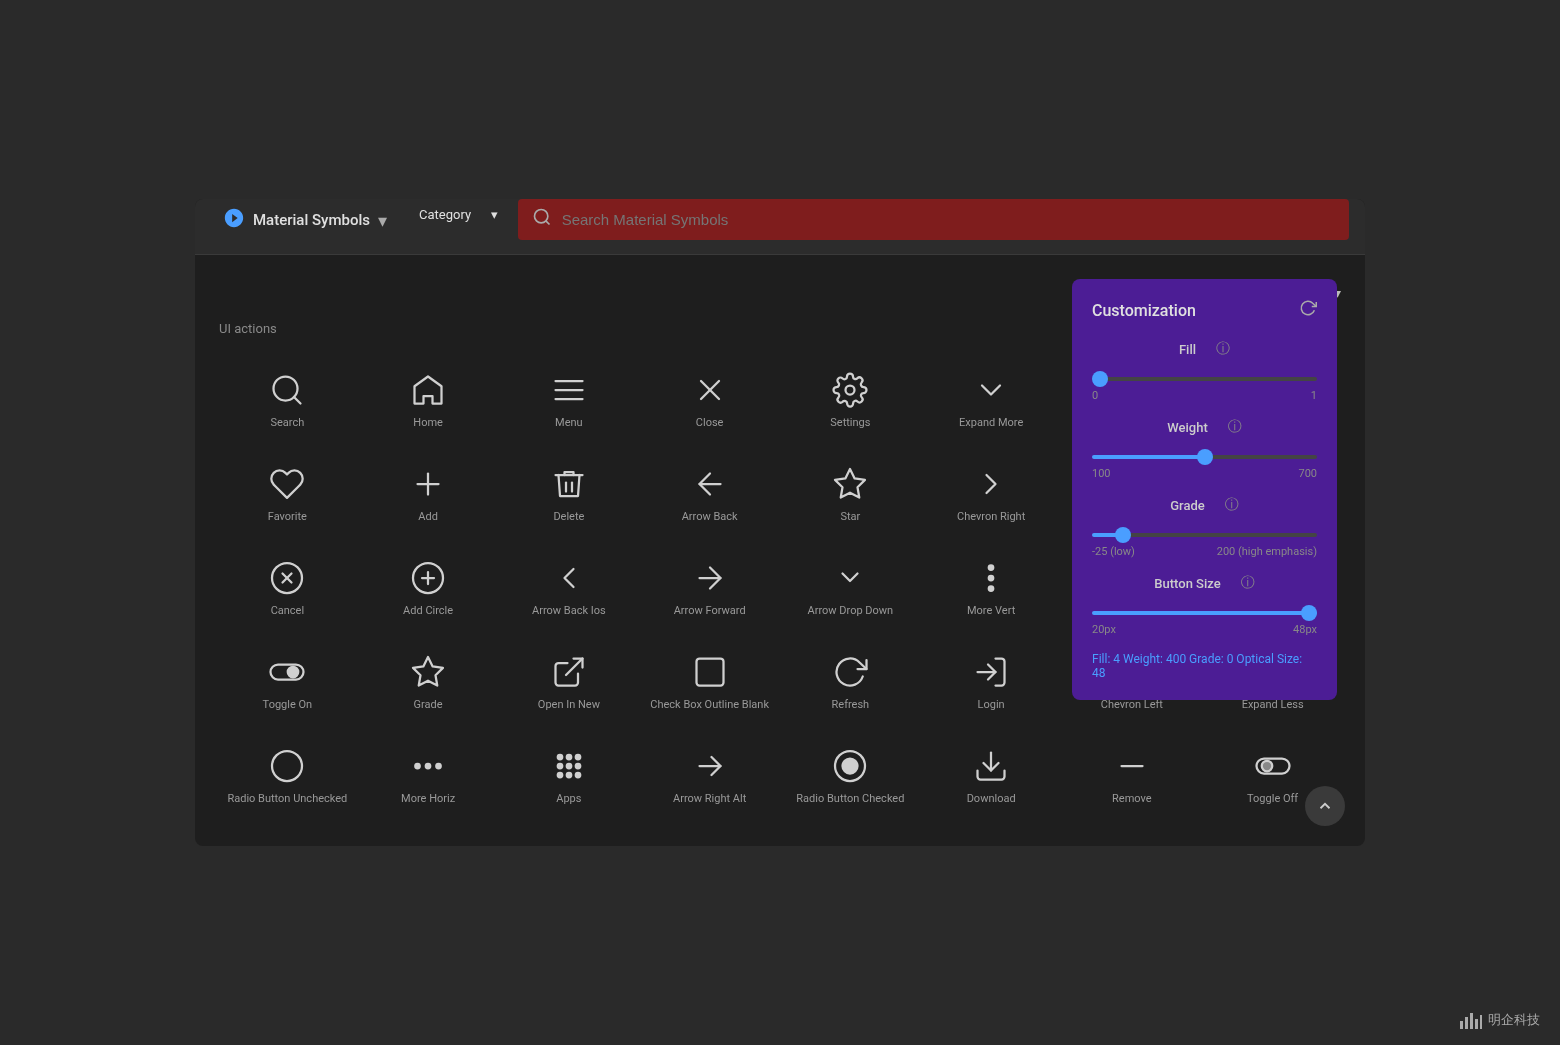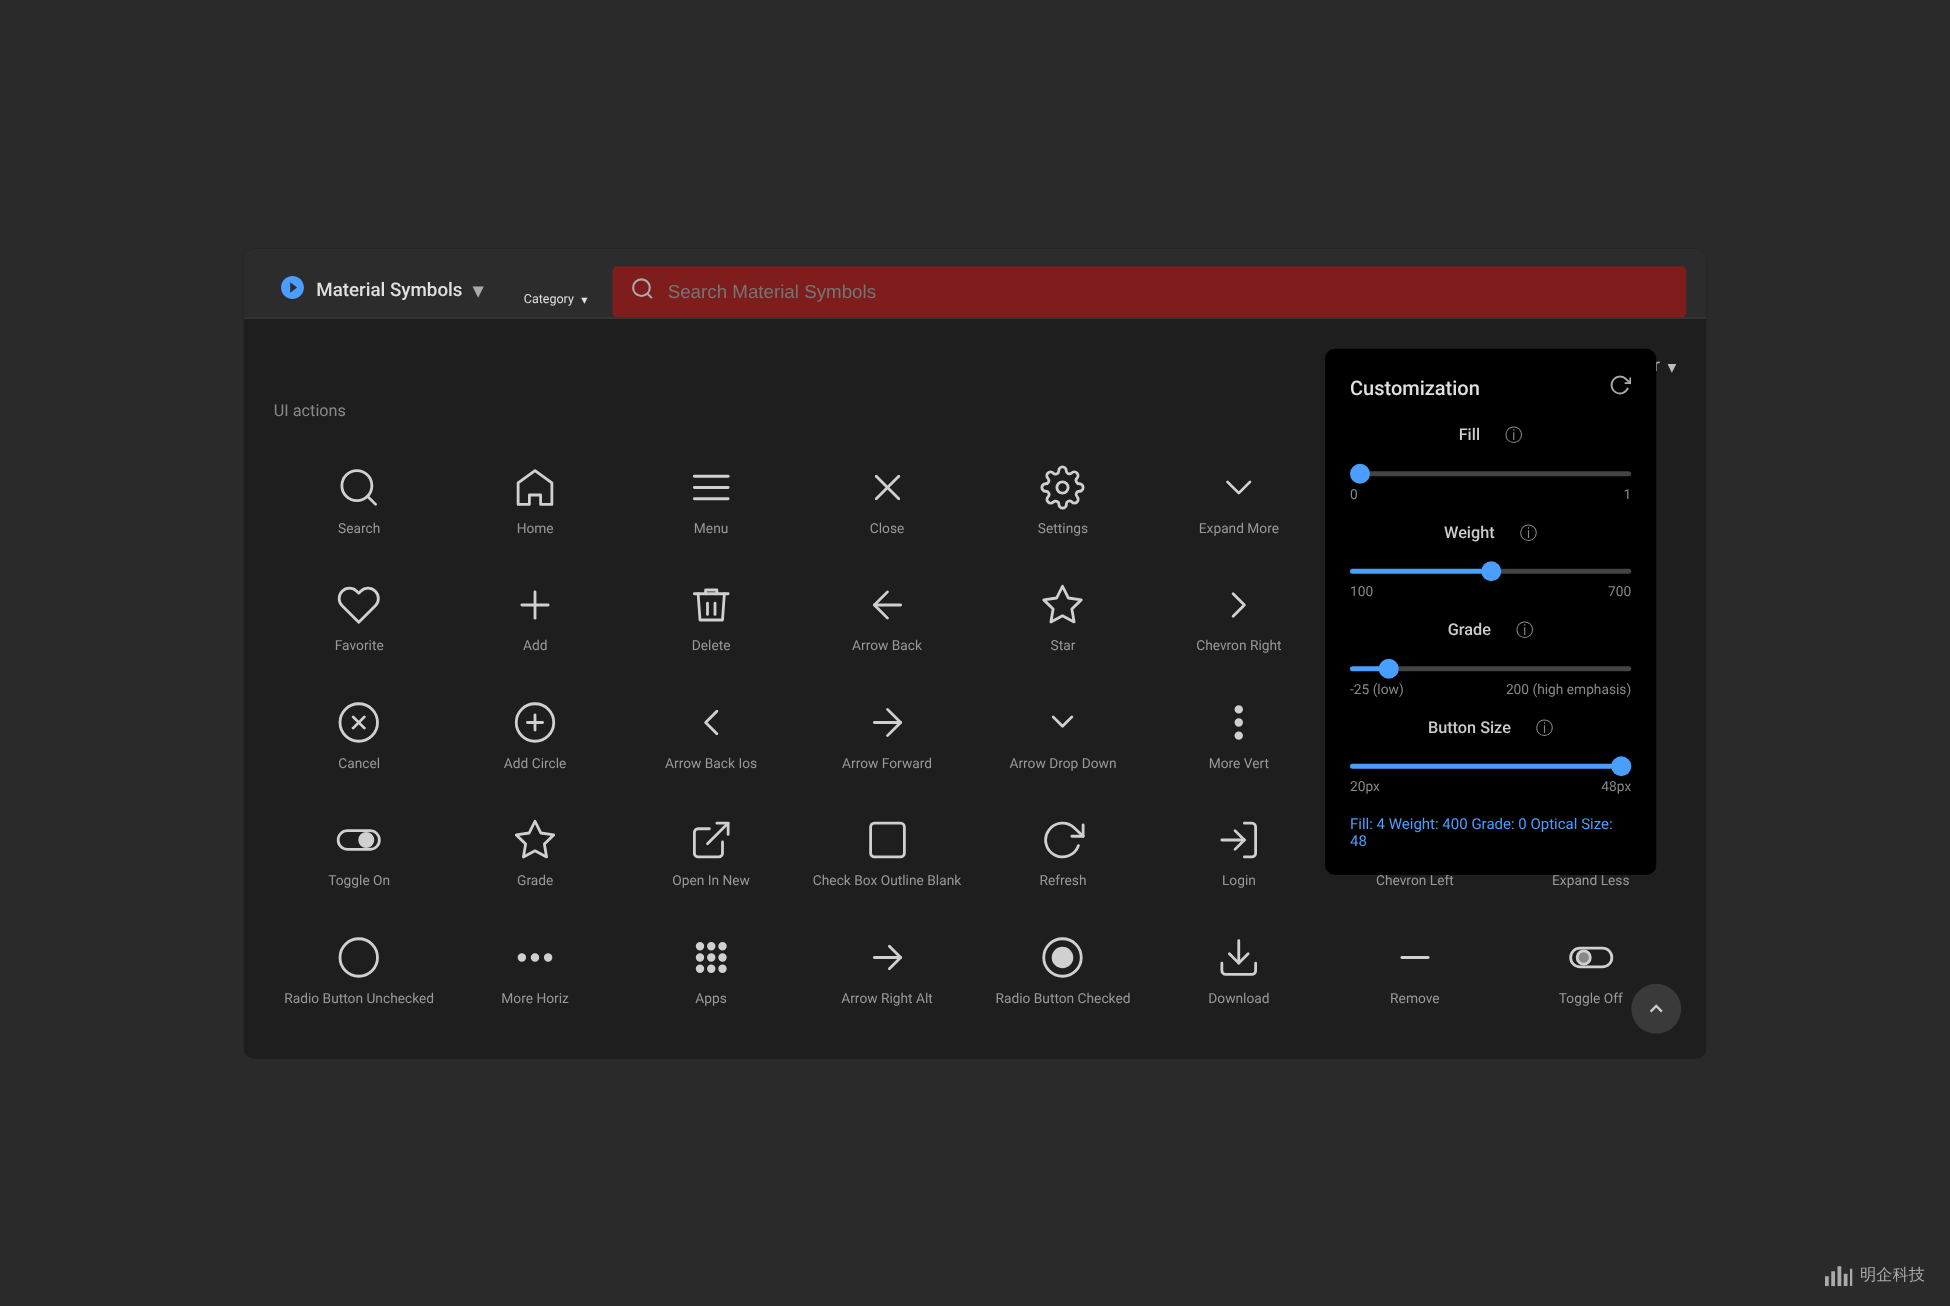--- a/index.html
+++ b/index.html
@@ -15,21 +15,21 @@
     .app-wrapper {
       width: 1170px;
       background: #1e1e1e;
       border-radius: 8px;
       overflow: hidden;
       position: relative;
     }
     
     .header {
       display: flex;
-      align-items: flex-end;
+      align-items: flex-start;
       background: #2c2c2c;
       padding: 0 16px;
       height: 56px;
       gap: 8px;
       border-bottom: 1px solid #3a3a3a;
     }
     .header-brand {
       display: flex;
       align-items: center;
       gap: 8px;
@@ -42,26 +42,26 @@
       font-size: 15px;
       font-weight: 500;
     }
     .header-chevron {
       color: #aaa;
       font-size: 18px;
     }
     .header-category {
       display: flex;
       align-items: center;
-      gap: 6px;
+      gap: 20px;
       padding: 8px 12px;
       border-radius: 4px;
       cursor: pointer;
       color: #e0e0e0;
-      font-size: 10px;
+      font-size: 13px;
     }
     .search-bar {
       display: flex;
       align-items: center;
       gap: 10px;
       background: #7f1d1d;
       border-radius: 4px;
       padding: 8px 14px;
       flex: 1;
     }
@@ -132,26 +132,26 @@
     }
     .icon-cell-label {
       color: #999;
       font-size: 11px;
       text-align: center;
       line-height: 1.3;
     }
     
     .custom-panel {
       width: 265px;
-      background: #000000;
+      background: #4c1d95;
       border-radius: 8px;
       margin: 16px 16px 16px 0;
       padding: 20px;
       position: absolute;
-      right: 24px;
+      right: 12px;
       top: 8px;
     }
     .custom-header {
       display: flex;
       align-items: center;
       justify-content: space-between;
       margin-bottom: 18px;
     }
     .custom-title {
       color: #e0e0e0;

